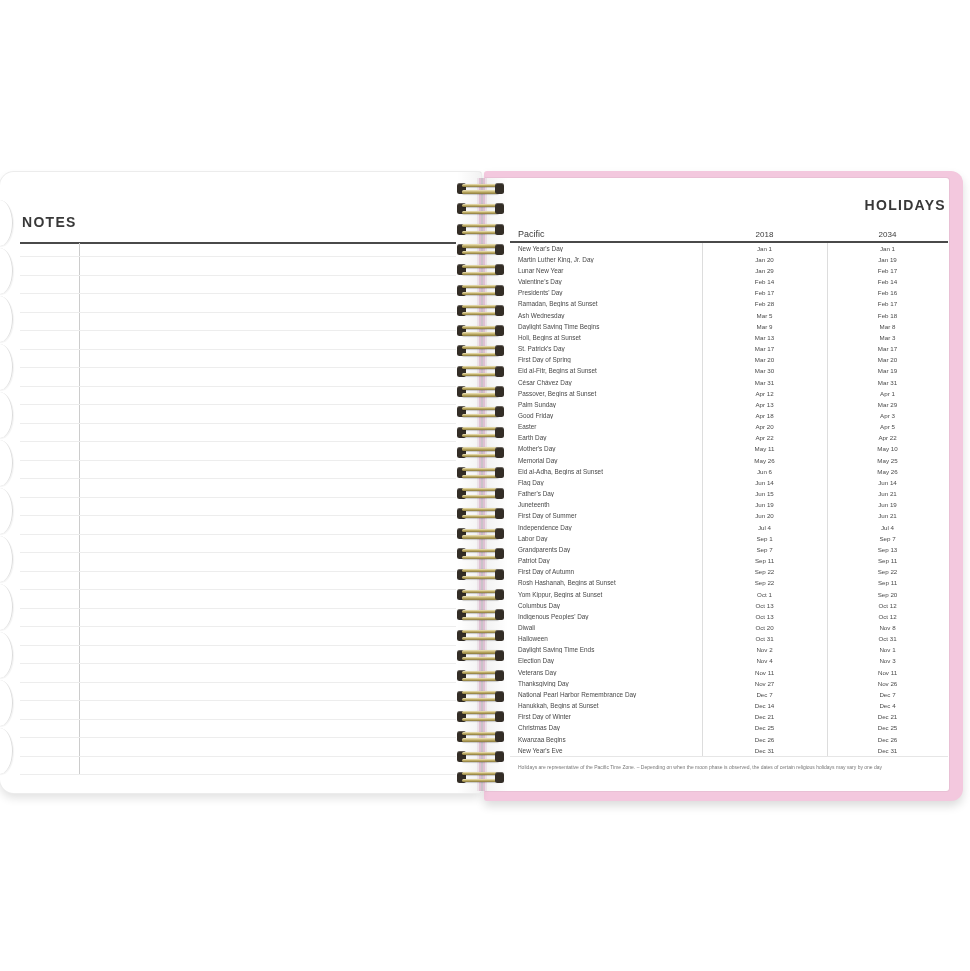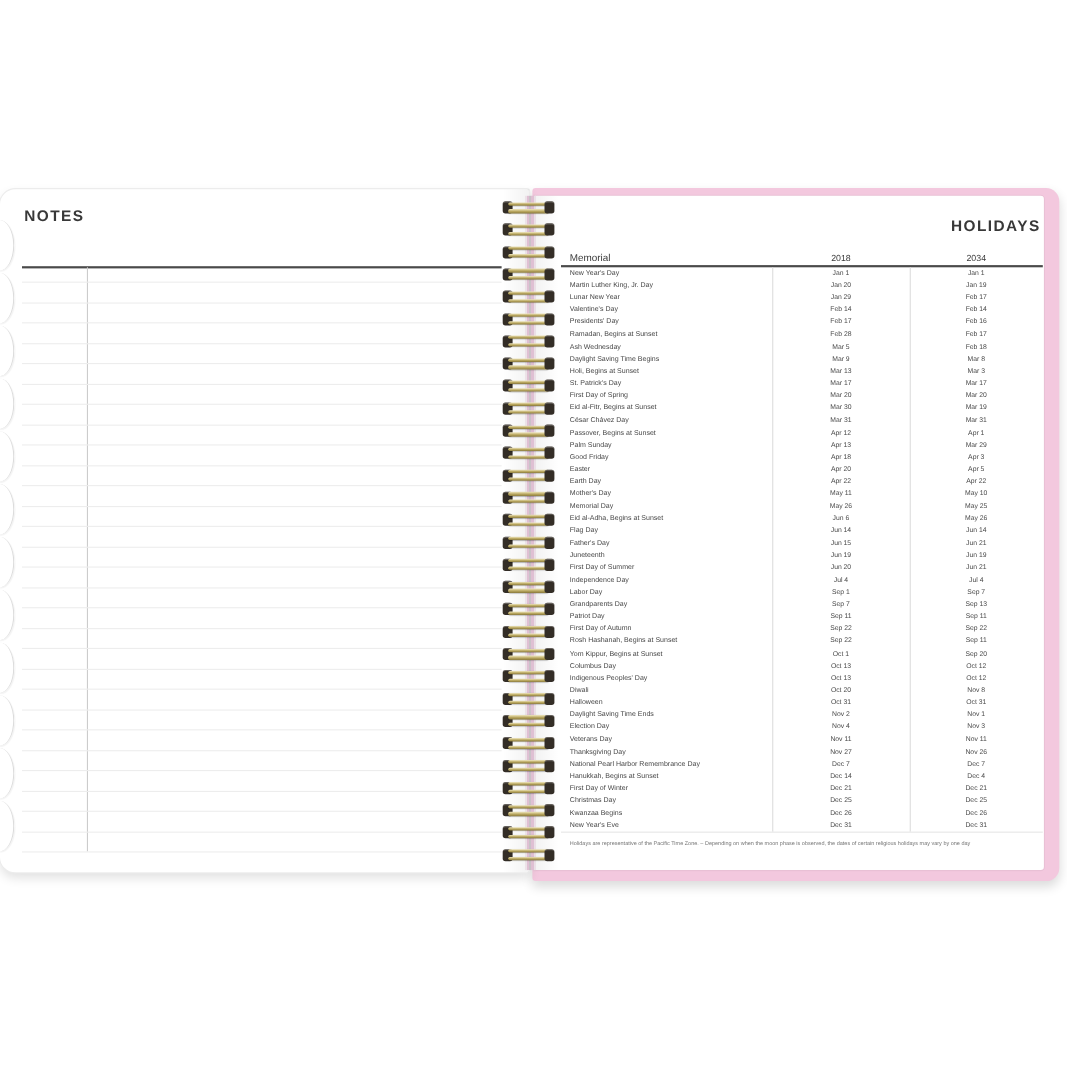--- a/index.html
+++ b/index.html
@@ -5,21 +5,21 @@
   html,body{margin:0;padding:0;background:#ffffff;}
   .scene{position:relative;width:970px;height:971px;background:#ffffff;overflow:hidden;
          font-family:"Liberation Sans",sans-serif;}
 
   
   .left-page{position:absolute;left:0;top:172px;width:481px;height:621px;background:#ffffff;
              border-radius:14px 2px 2px 14px;
              box-shadow:0 0 0 1px #ececec, 0 5px 10px rgba(0,0,0,0.12);}
   .left-page::after{content:"";position:absolute;right:0;top:0;bottom:0;width:24px;
              background:linear-gradient(to right,rgba(0,0,0,0),rgba(0,0,0,0.05));}
-  .notes-title{position:absolute;left:22px;top:16px;font-size:14px;font-weight:700;
+  .notes-title{position:absolute;left:22px;top:42px;font-size:14px;font-weight:700;
              letter-spacing:1.3px;color:#383838;}
   .notes-toprule{position:absolute;left:20px;top:70px;width:436px;height:2px;background:#4a4a4a;}
   .notes-vline{position:absolute;left:79px;top:71px;width:1px;height:531px;background:#cccccc;}
   .nline{position:absolute;left:20px;width:436px;height:1px;background:#ededed;}
   .scallop{position:absolute;left:-1px;width:13px;height:46px;
            border-right:1.5px solid #dcdcdc;border-radius:0 100% 100% 0 / 0 24px 24px 0;
            box-shadow:1px 1px 1px rgba(0,0,0,0.05);}
 
   
   .right-cover{position:absolute;left:484px;top:171px;width:479px;height:630px;background:#f3c8de;
@@ -122,21 +122,21 @@
         <div class="scallop" style="top: 460px;"></div>
         <div class="scallop" style="top: 508px;"></div>
         <div class="scallop" style="top: 556px;"></div>
       </div>
   </div>
 
   <div class="right-page">
     <div class="holidays-title">HOLIDAYS</div>
     <div class="h-table">
       <div class="h-head">
-        <span class="c1">Memorial</span>
+        <span class="c1">Pacific</span>
         <span class="c2">2018</span>
         <span class="c3">2034</span>
       </div>
       <div class="h-rule"></div>
       <div class="h-body" id="holiday-rows">
           <div class="hrow">
             <span class="hname">New Year's Day</span>
             <span class="hdate">Jan 1</span>
             <span class="hdate">Jan 1</span>
           </div>

